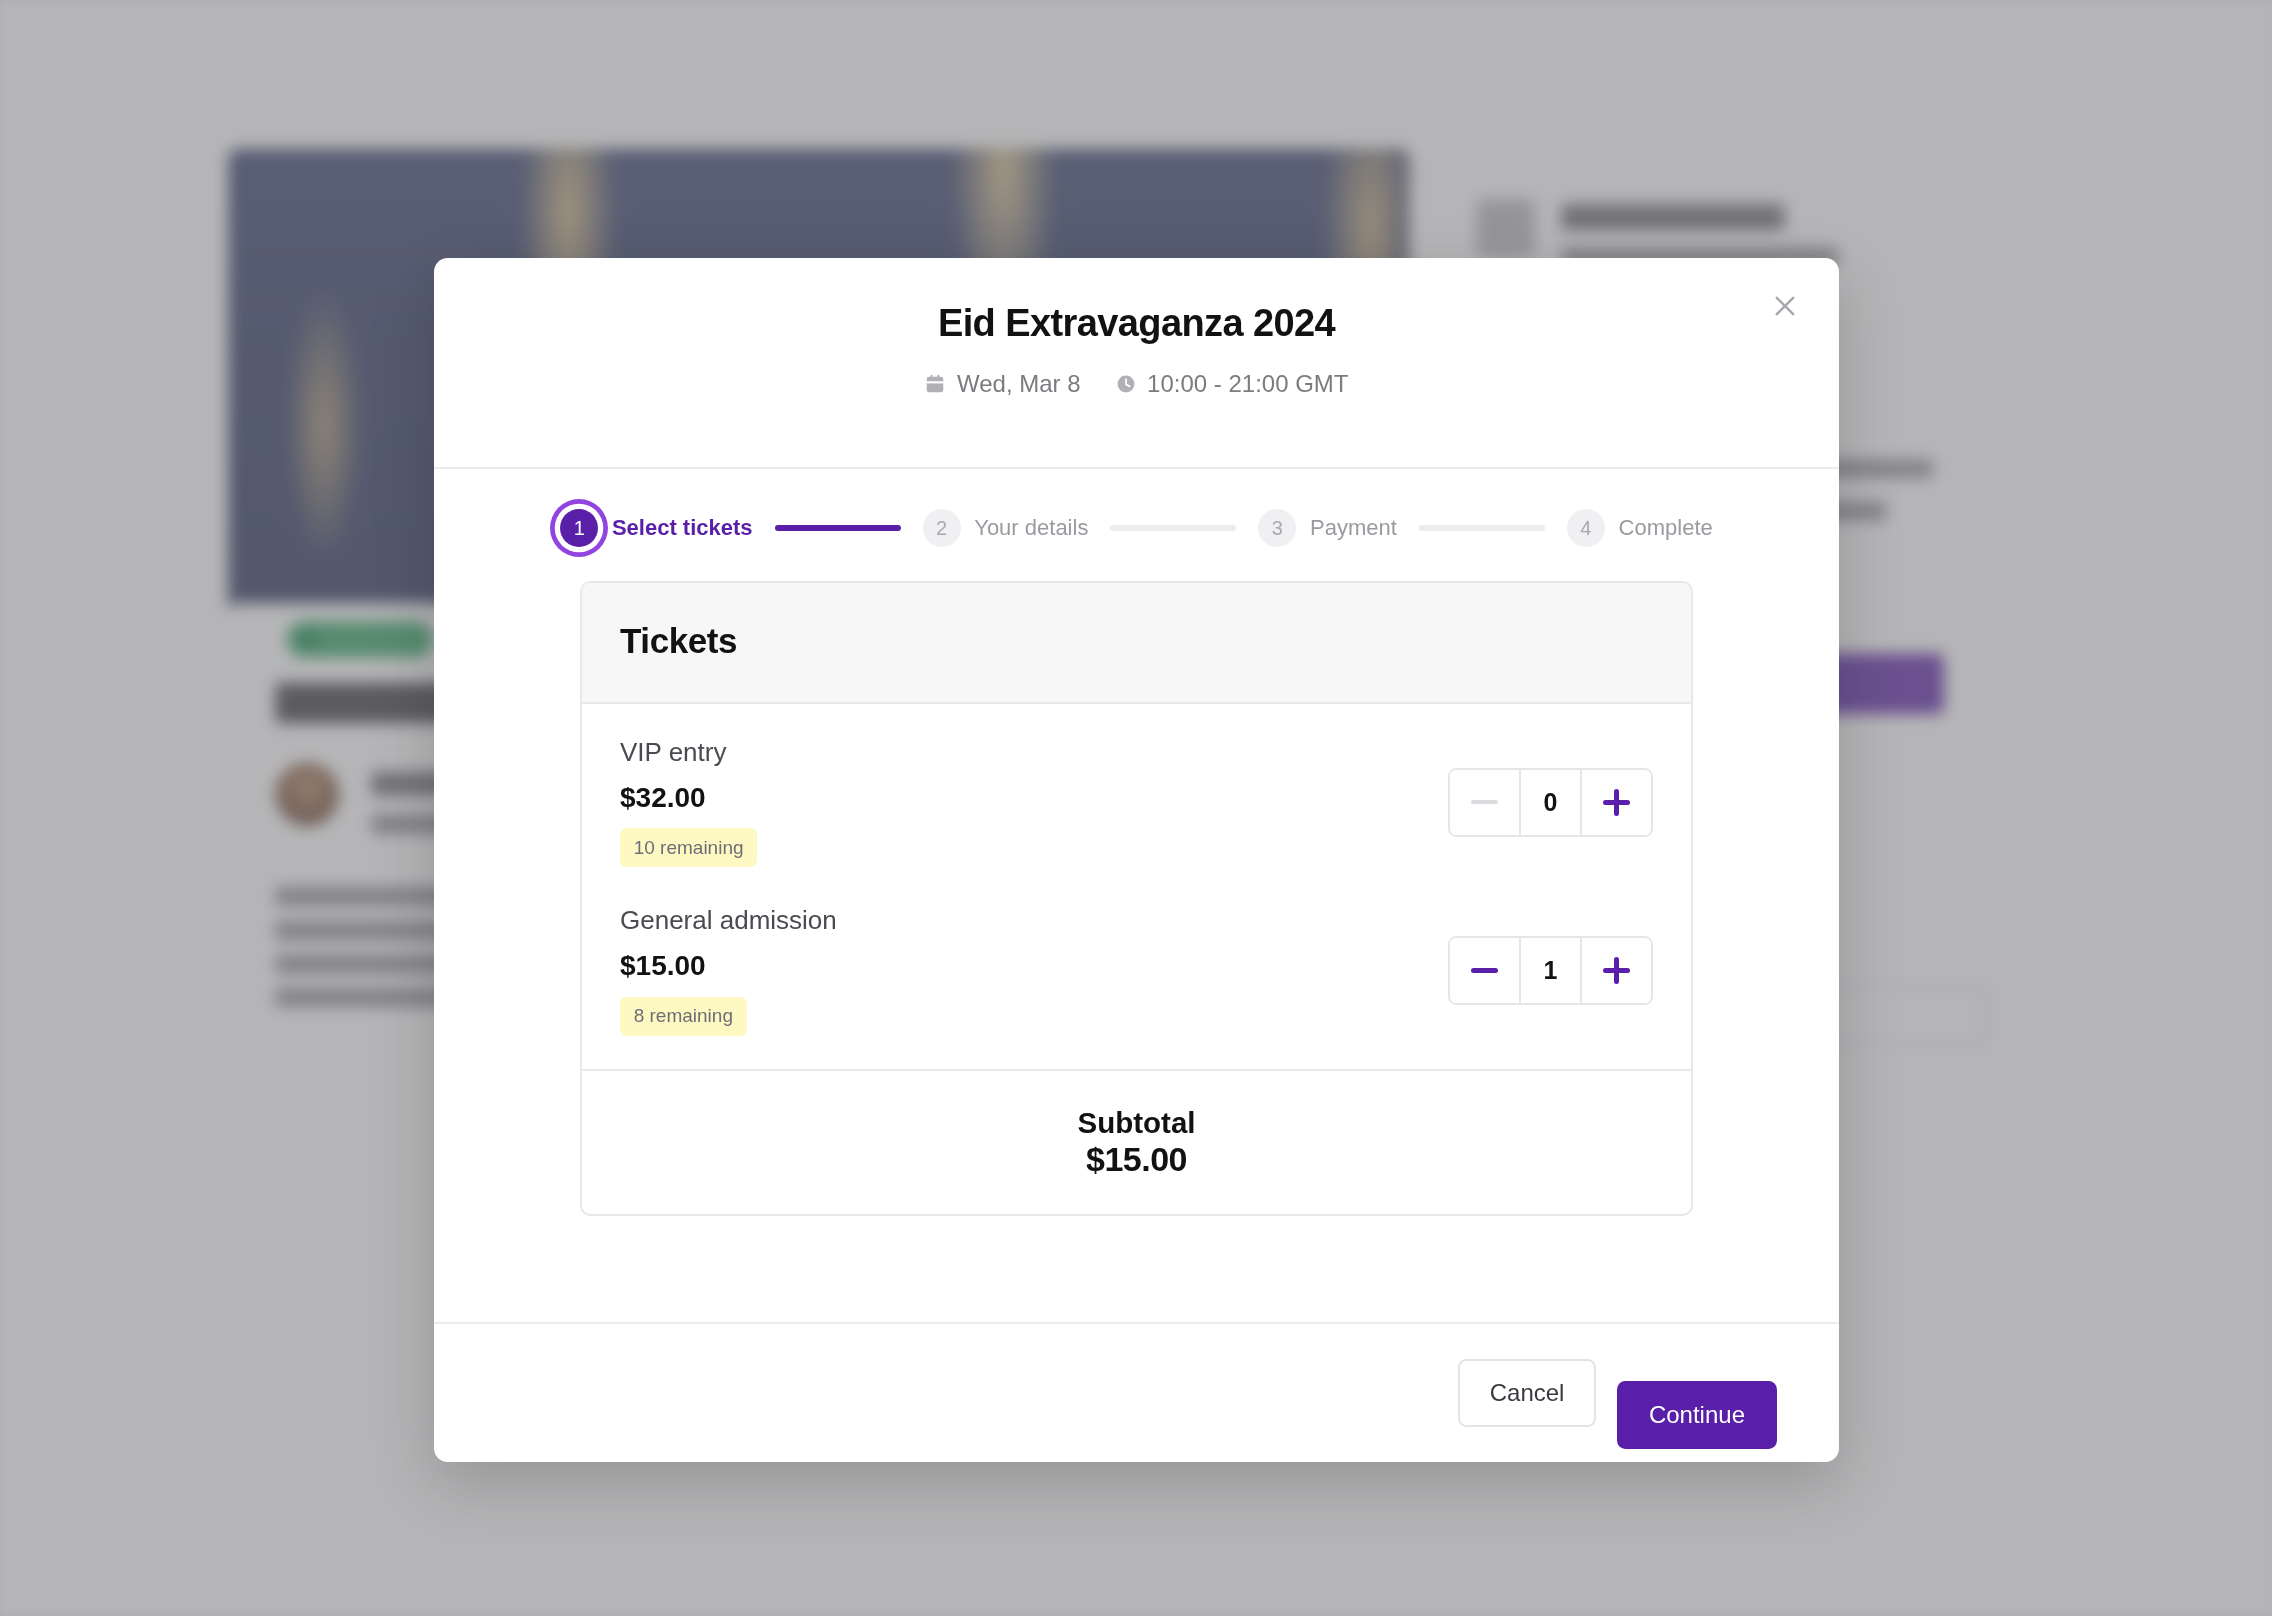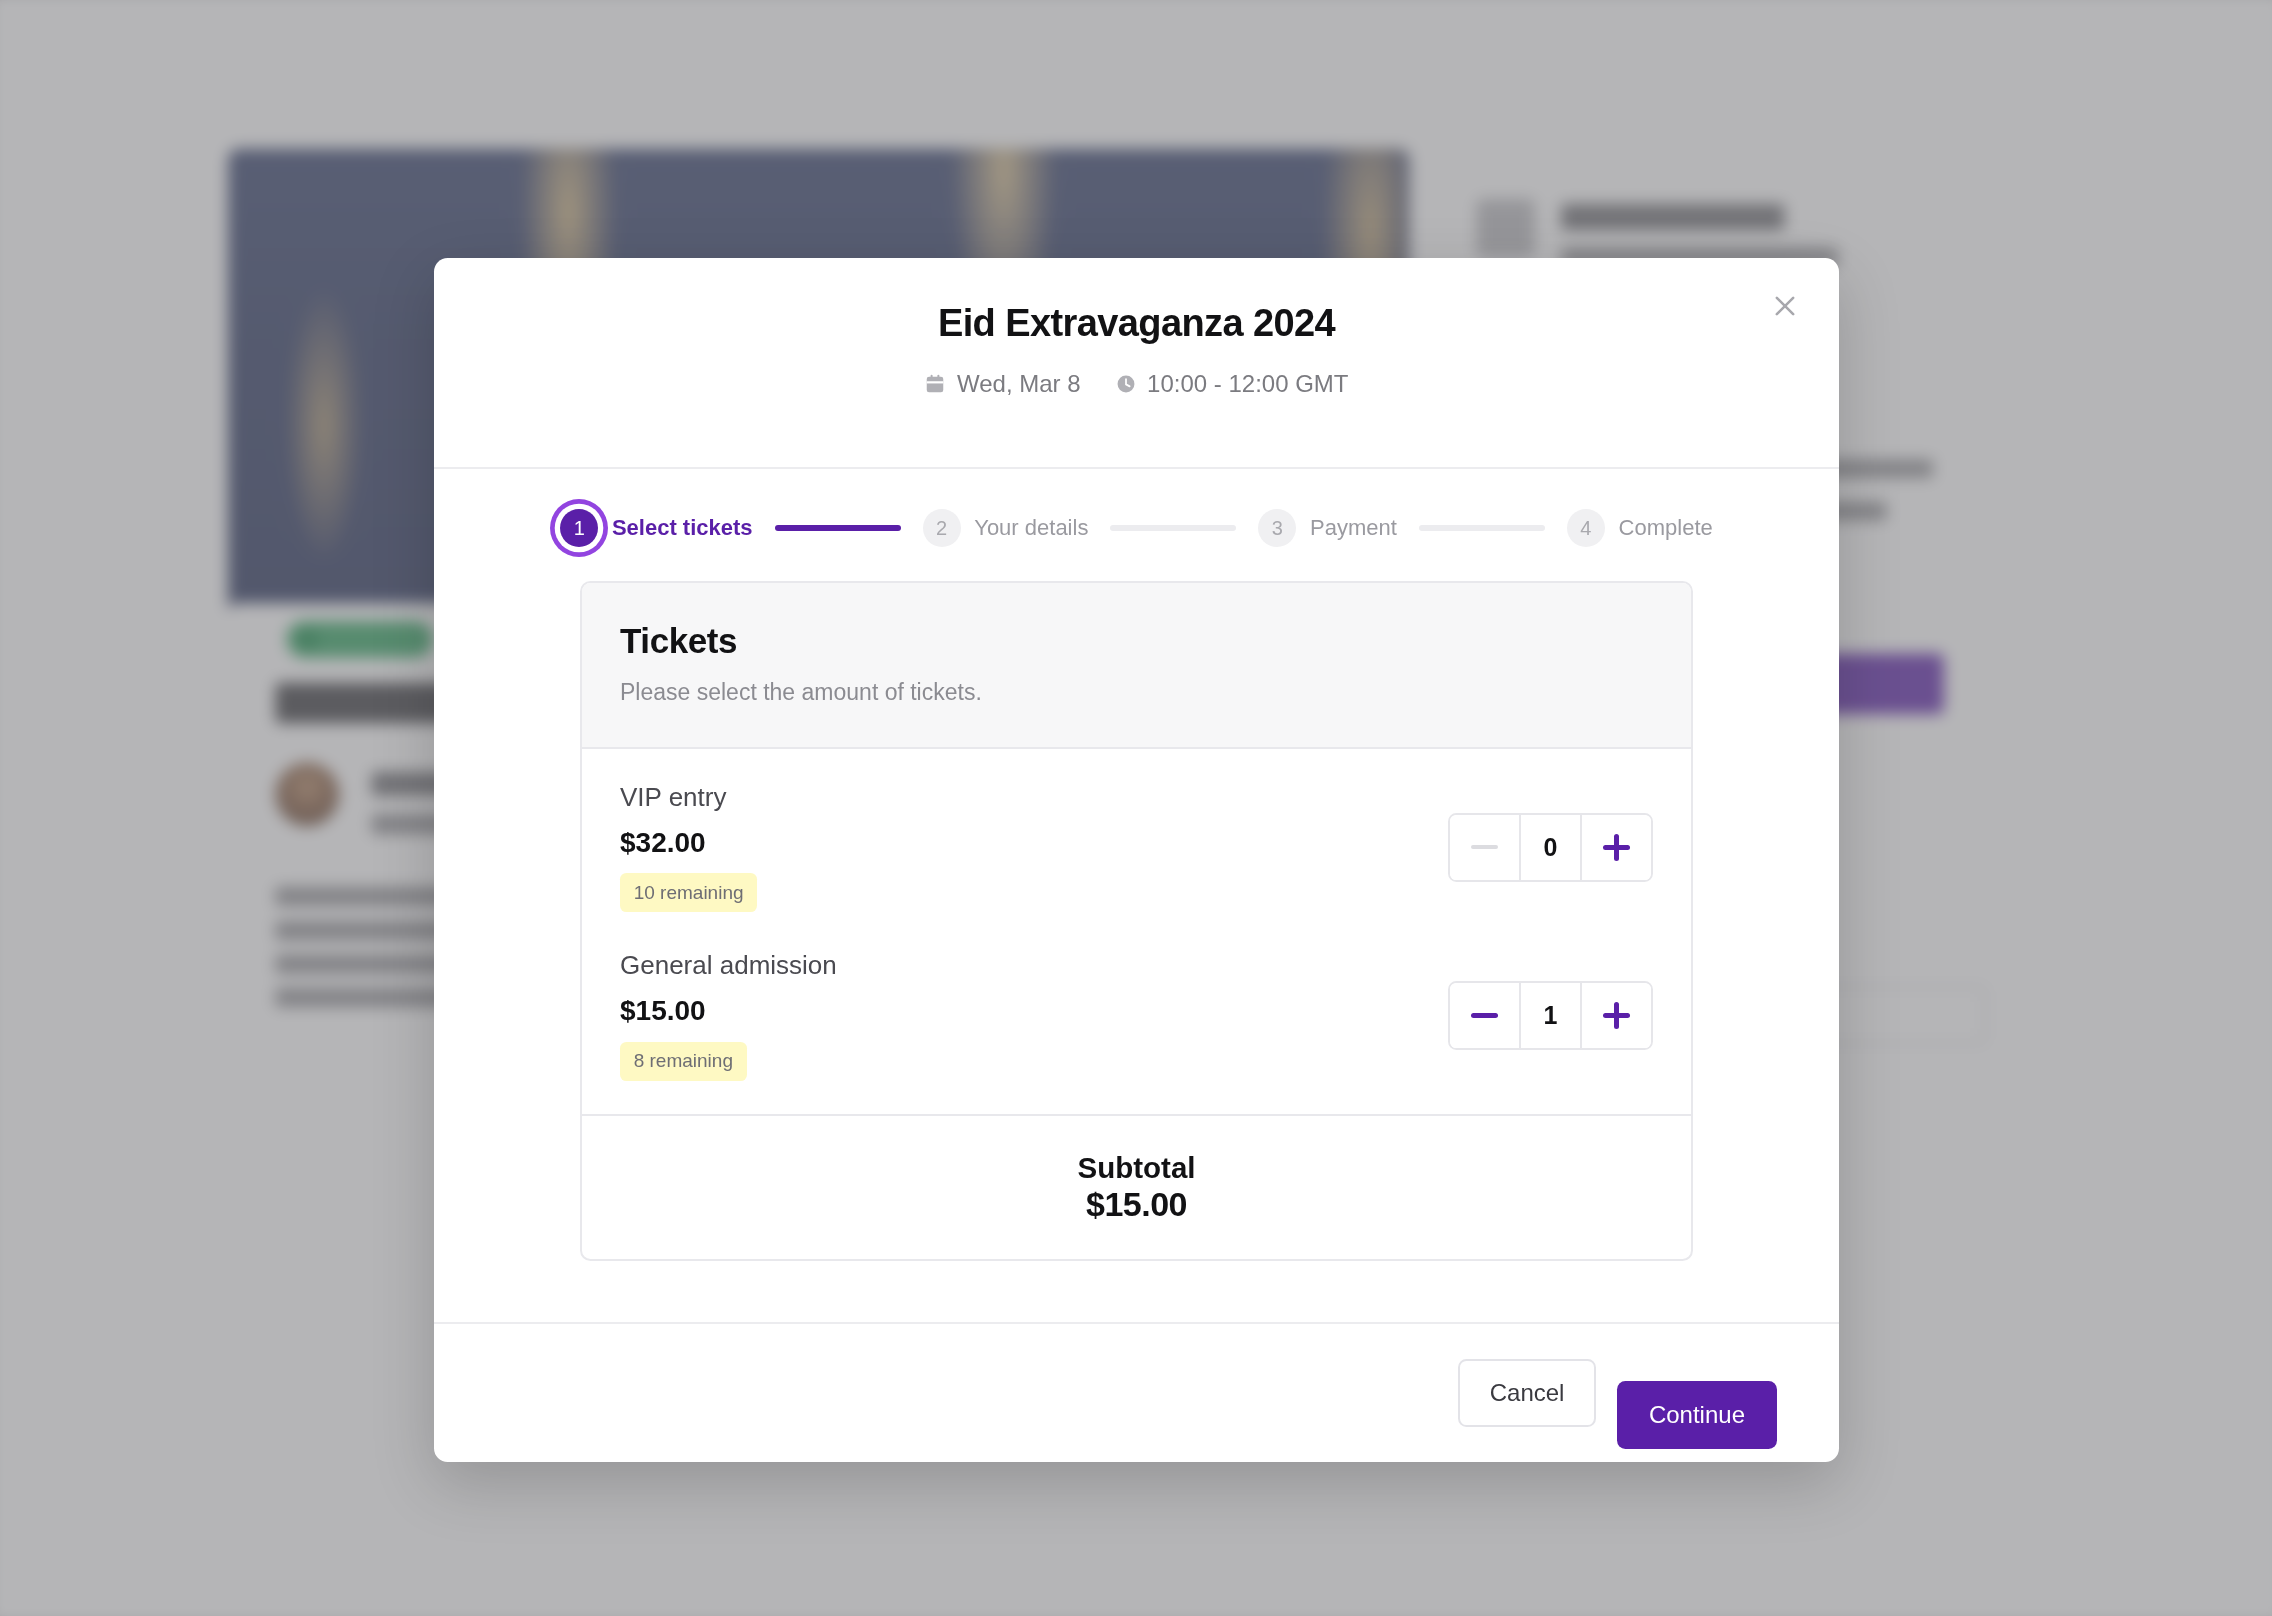--- a/index.html
+++ b/index.html
@@ -329,21 +329,21 @@
           <rect x="7.2" y="2" width="2.2" height="4" rx="1.1"></rect>
           <rect x="14.6" y="2" width="2.2" height="4" rx="1.1"></rect>
         </svg>
         <span>Wed, Mar 8</span>
       </div>
       <div class="meta-item">
         <svg viewBox="0 0 24 24">
           <circle cx="12" cy="12" r="9.2" fill="#b0b0b5"></circle>
           <path d="M12 6.6 V12.4 L16 14.6" stroke="#ffffff" stroke-width="1.9" fill="none" stroke-linecap="round"></path>
         </svg>
-        <span>10:00 - 12:00 GMT</span>
+        <span>10:00 - 21:00 GMT</span>
       </div>
     </div>
   </div>
 
   <div id="stepper">
     <div class="step active">
       <div class="step-circle">1</div>
       <div class="step-label">Select tickets</div>
     </div>
     <div class="step-connector done"></div>
@@ -360,21 +360,20 @@
     <div class="step">
       <div class="step-circle">4</div>
       <div class="step-label">Complete</div>
     </div>
   </div>
 
   <div id="tickets-card">
 
     <div id="tickets-head">
       <h2>Tickets</h2>
-      <p>Please select the amount of tickets.</p>
     </div>
 
     <div class="ticket-row">
       <div>
         <div class="ticket-name">VIP entry</div>
         <div class="ticket-price">$32.00</div>
         <div class="ticket-remaining">10 remaining</div>
       </div>
       <div class="stepper-ctrl">
         <button>

